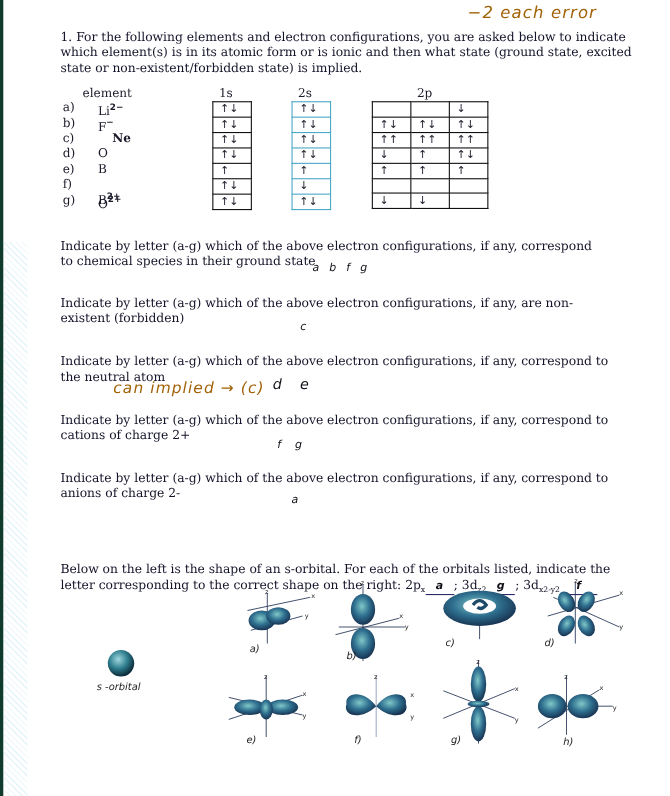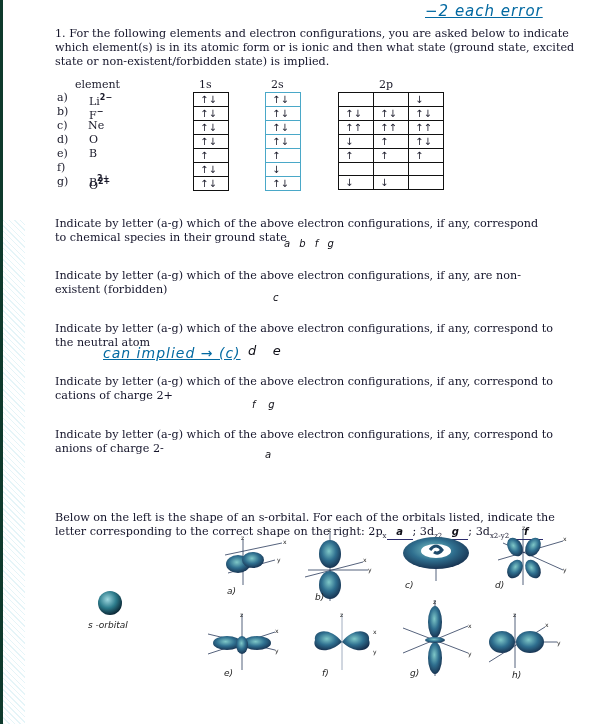--- a/index.html
+++ b/index.html
@@ -11,22 +11,22 @@
   }
   .left-edge {
     position:absolute; left:0; top:0; width:3px; height:724px;
     background:#0f3a2c;
   }
   .left-speckle {
     position:absolute; left:3px; top:220px; width:22px; height:504px;
     background:repeating-linear-gradient(45deg, rgba(180,225,235,0.35) 0 1px, transparent 1px 4px);
   }
   .hand-red {
-    font-family:"DejaVu Sans", sans-serif; font-style:italic; color:#0369a1;
-    position:absolute; letter-spacing:1px;text-decoration:underline;
+    font-family:"DejaVu Sans", sans-serif; font-style:italic; color:#a16207;
+    position:absolute; letter-spacing:1px;
   }
   .hand {
     font-family:"DejaVu Sans", sans-serif; font-style:italic; color:#101018;
     position:absolute; font-size:10px;
   }
   .para {
     position:absolute; left:55px; width:520px;
     font-size:11.2px; line-height:14px; color:#14142a;
   }
   .label-row { position:absolute; font-size:11px; line-height:14px; }
@@ -66,21 +66,21 @@
 <div class="col-head" style="left:379px; top:78px;">2p</div>
 
 <div>
   <div class="label-row" style="left:57px; top:91px;"><span>a)</span></div>
   <div class="label-row" style="left:89px; top:91px;"><span>Li</span><sup style="font-family:'DejaVu Sans',sans-serif;font-weight:bold;font-size:8px;">2−</sup></div>
 
   <div class="label-row" style="left:57px; top:105px;"><span>b)</span></div>
   <div class="label-row" style="left:89px; top:105px;"><span>F</span><sup style="font-family:'DejaVu Sans',sans-serif;font-weight:bold;font-size:8px;">−</sup></div>
 
   <div class="label-row" style="left:57px; top:119px;"><span>c)</span></div>
-  <div class="label-row" style="left:88px; top:119px;"><span>Ne</span></div>
+  <div class="label-row" style="left:102px; top:119px;font-weight:bold;"><span>Ne</span></div>
 
   <div class="label-row" style="left:57px; top:133px;"><span>d)</span></div>
   <div class="label-row" style="left:89px; top:133px;"><span>O</span></div>
 
   <div class="label-row" style="left:57px; top:147px;"><span>e)</span></div>
   <div class="label-row" style="left:89px; top:147px;"><span>B</span></div>
 
   <div class="label-row" style="left:57px; top:161px;"><span>f)</span></div>
   <div class="label-row" style="left:89px; top:172px;"><span>B</span><sup style="font-family:'DejaVu Sans',sans-serif;font-weight:bold;font-size:8px;">2+</sup></div>
 

